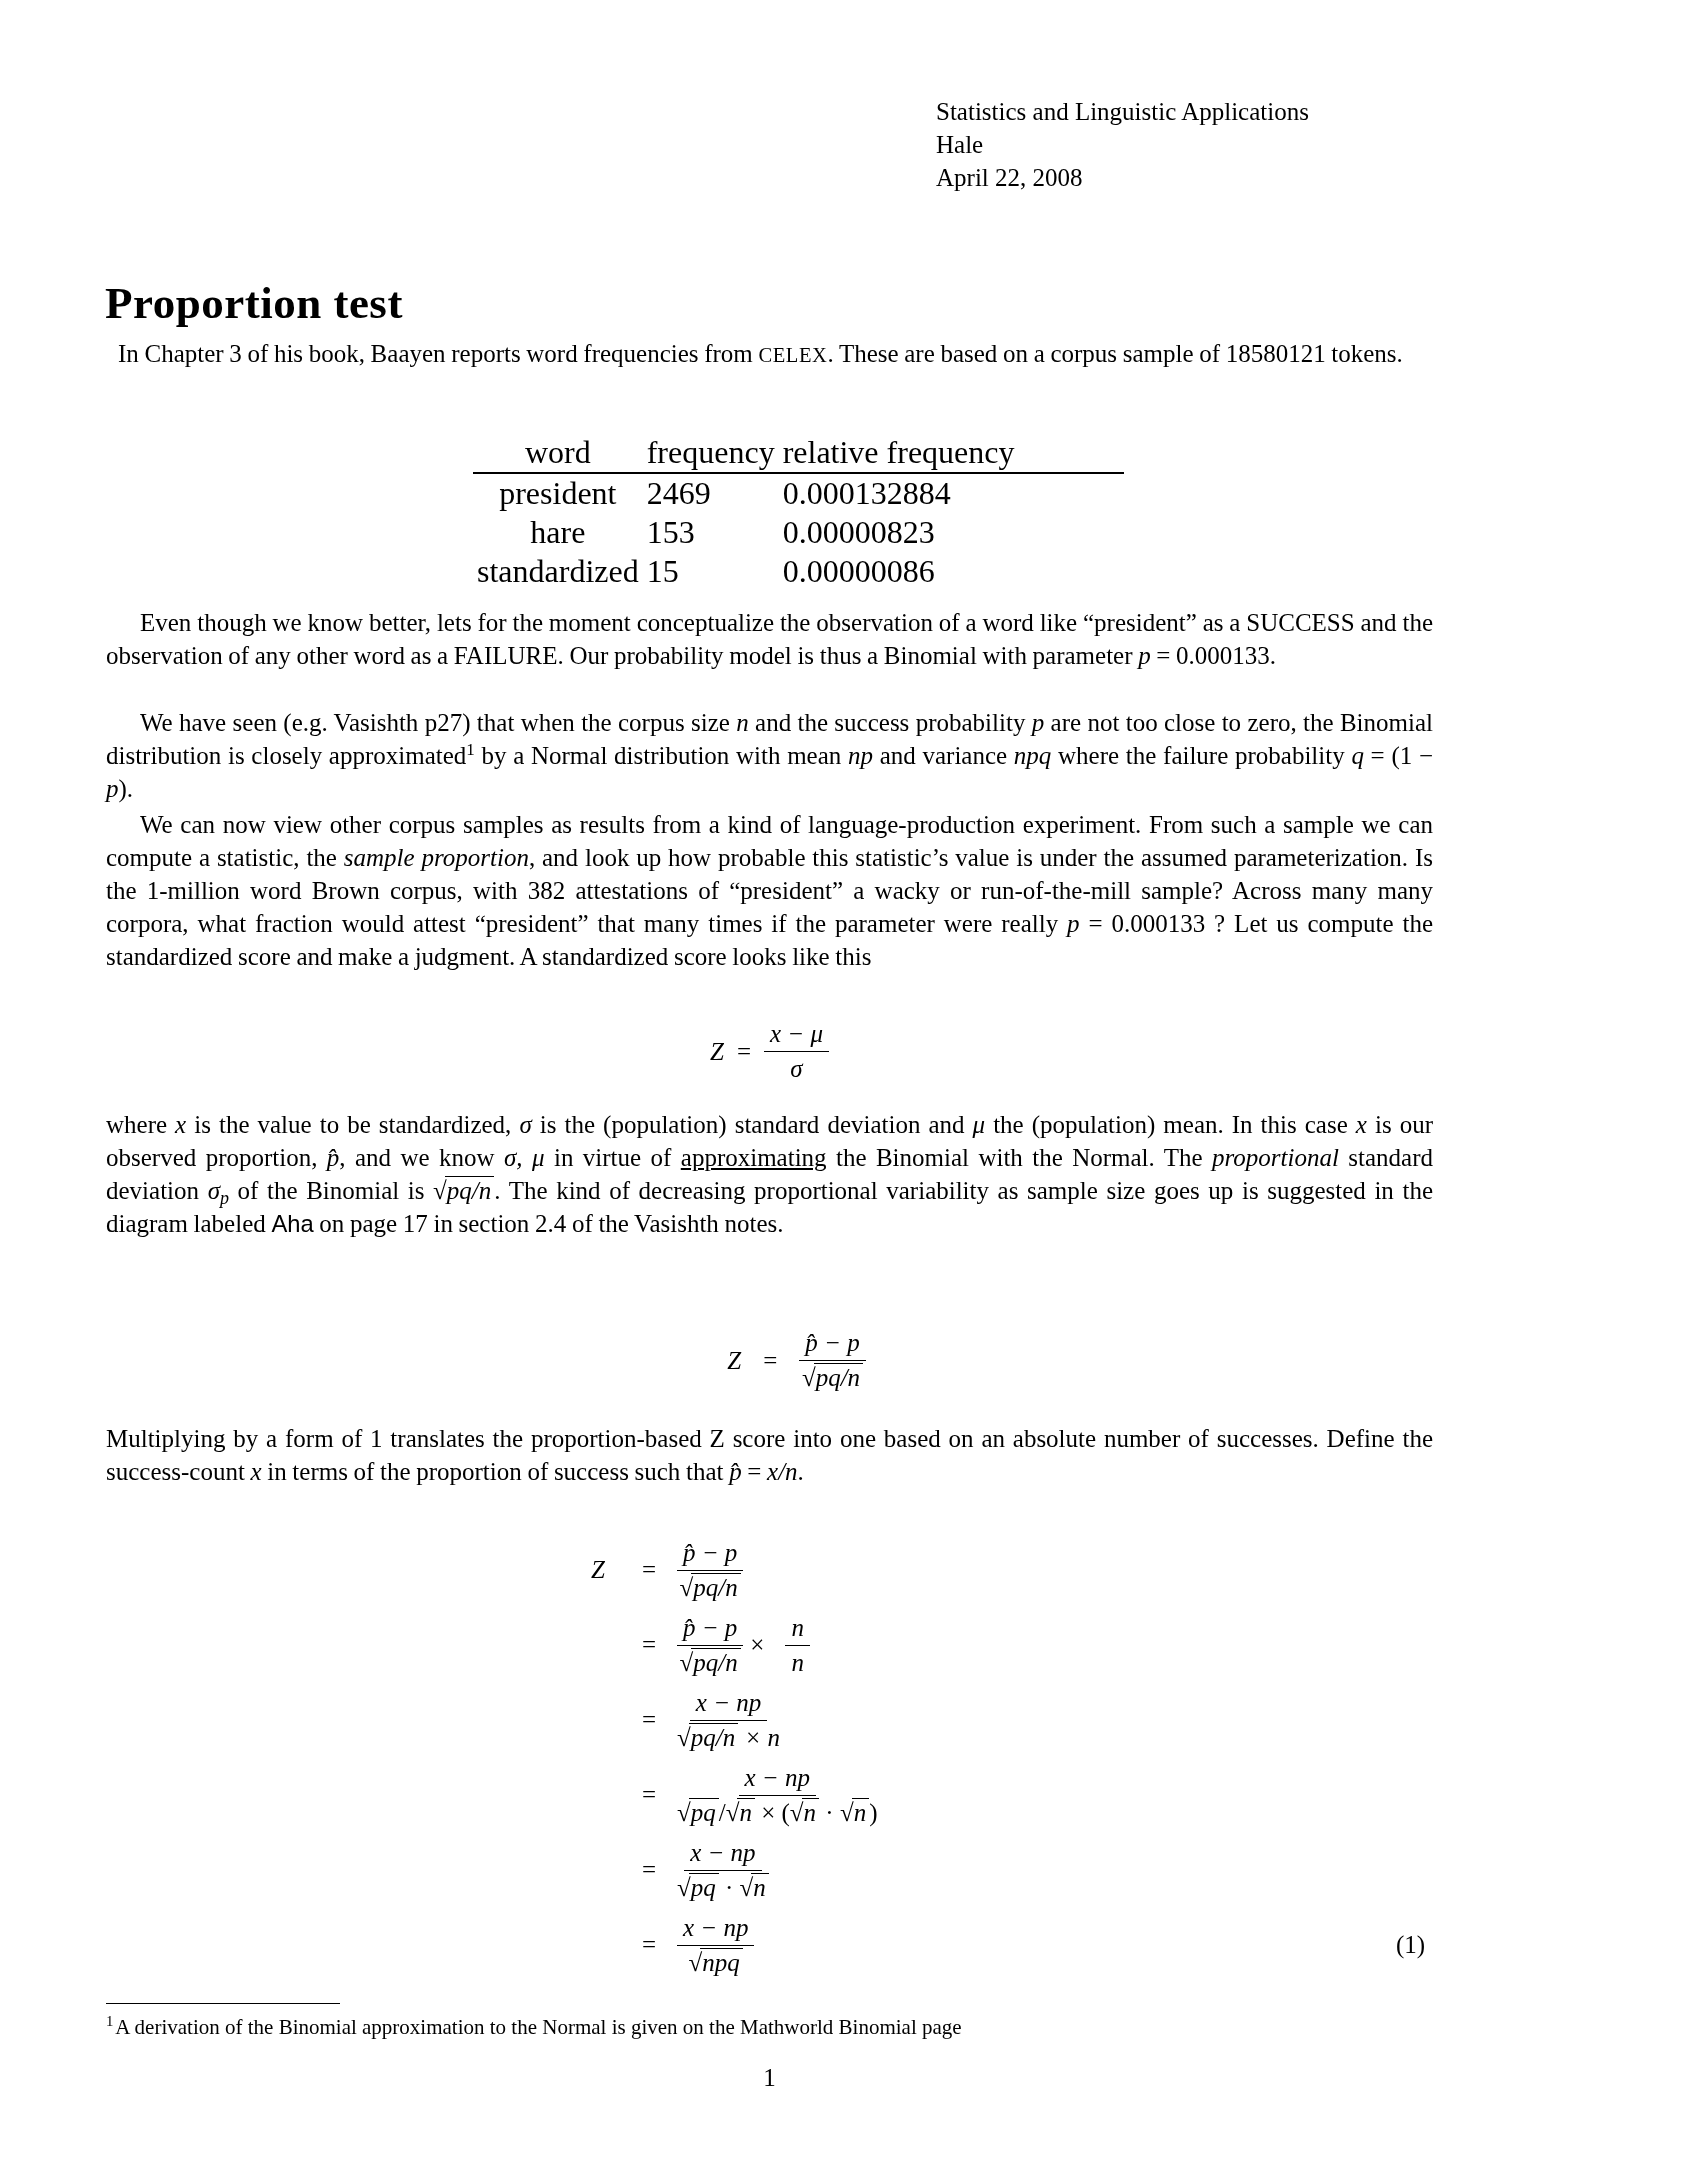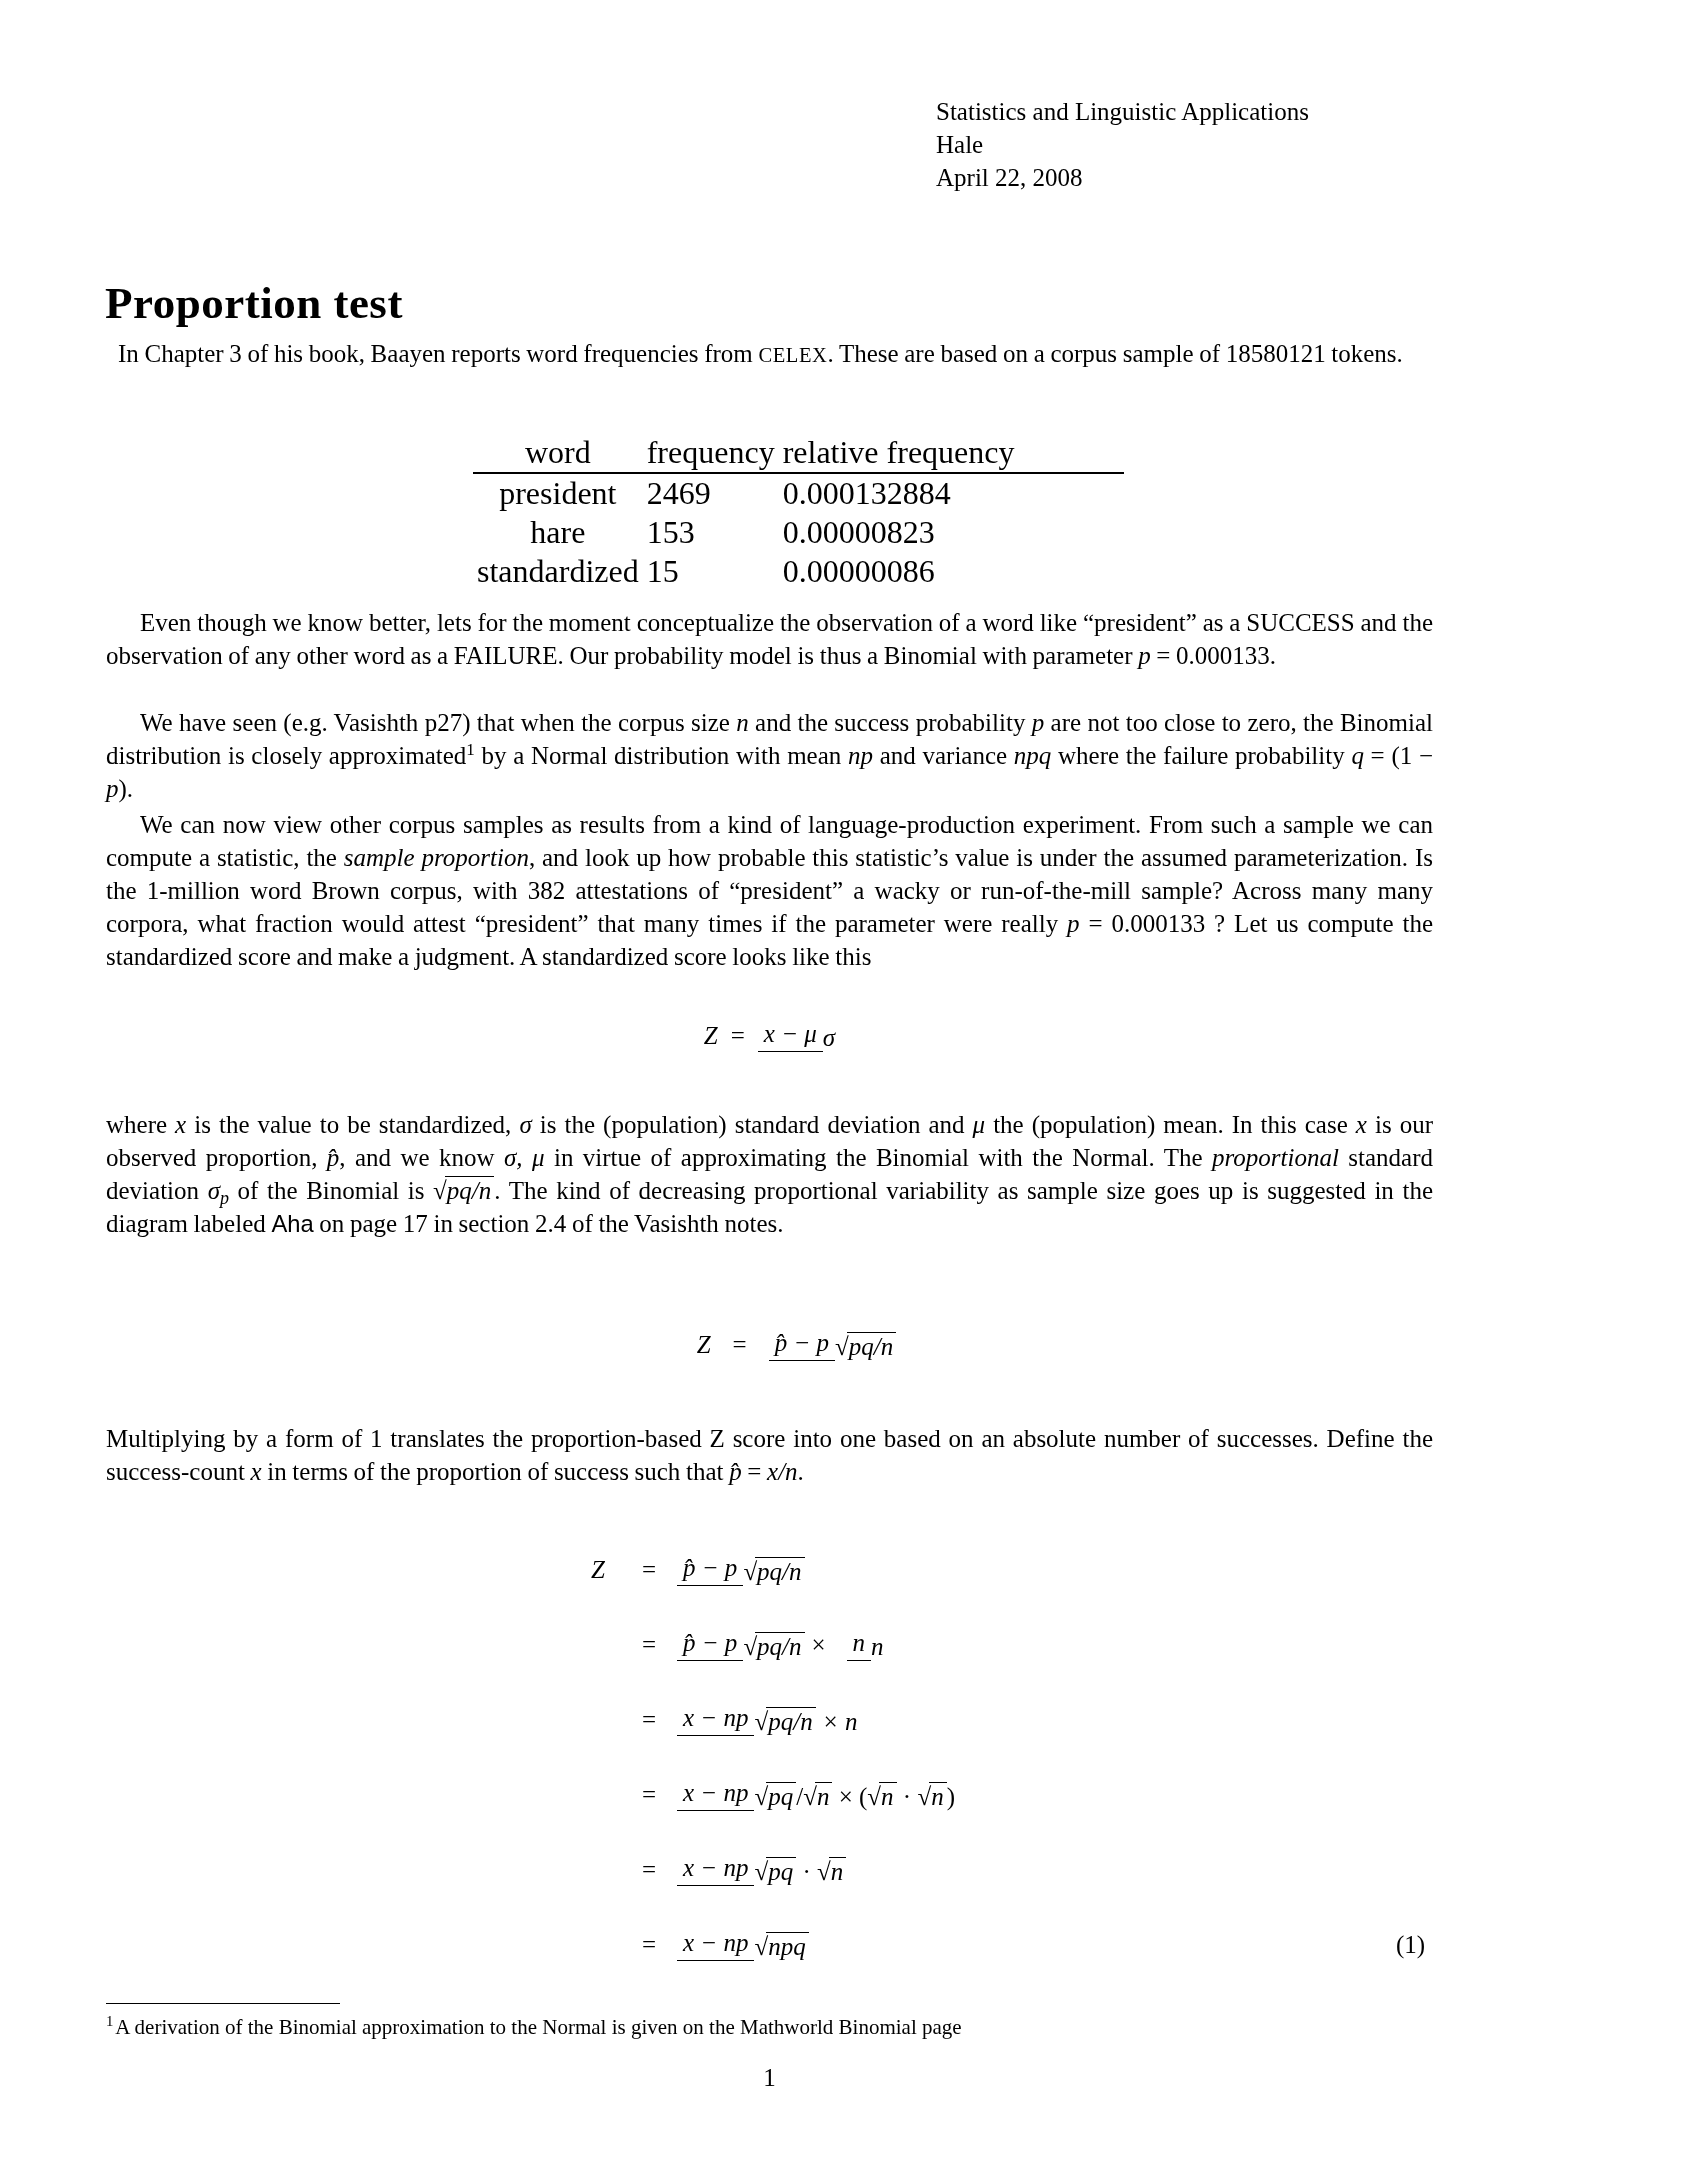--- a/index.html
+++ b/index.html
@@ -15,39 +15,39 @@
         text-align:justify;margin:0;word-spacing:-0.6px;}
   .indent{text-indent:34px;}
   #intro{top:337px;margin-left:12px;}
   #p1{top:606px;}
   #p2{top:706px;}
   #p3{top:808px;}
   #p4{top:1108px;}
   #p5{top:1422px;}
   .mi{font-style:italic;}
   .sc{font-size:0.82em;letter-spacing:0.6px;}
-  .ul{margin-top:48px;}
+  .ul{text-decoration:underline;margin-top:48px;}
   .sans{font-family:"Liberation Sans","DejaVu Sans",sans-serif;font-size:0.95em;}
   sup.fnm{font-size:0.68em;vertical-align:super;line-height:0;}
   sub.msub{font-size:0.72em;vertical-align:-5px;line-height:0;}
   
   #wordtable{position:absolute;left:473px;top:433px;font-size:32px;border-collapse:collapse;}
   #wordtable th,#wordtable td{font-weight:normal;padding:1px 4px;height:31px;white-space:nowrap;}
   #wordtable thead th{border-bottom:2px solid #000;}
   #wordtable th:nth-child(1),#wordtable td:nth-child(1){width:149px;text-align:center;}
   #wordtable th:nth-child(2),#wordtable td:nth-child(2){width:109px;text-align:left;}
   #wordtable th:nth-child(3),#wordtable td:nth-child(3){width:337px;text-align:left;}
   
   .formula{position:absolute;left:106px;width:1327px;display:flex;align-items:center;
            justify-content:center;font-size:25px;}
   #f1{top:1020px;}
   #f2{top:1329px;padding-left:54px;box-sizing:border-box;}
   .rel{margin:0 13px;}
   #f2 .rel{margin:0 22px;}
-  .frac{display:inline-flex;flex-direction:row;align-items:center;vertical-align:middle;}
+  .frac{display:inline-flex;flex-direction:column;align-items:center;vertical-align:middle;}
   .frac .num{border-bottom:1.7px solid #000;padding:0 6px 3px;white-space:nowrap;}
   .frac .den{padding-top:3px;white-space:nowrap;}
   .rt{white-space:nowrap;}
   .rsgn{margin-right:-2px;}
   .rc{border-top:1.6px solid #000;padding:0 3px 0 2px;}
   
   #deriv{position:absolute;left:591px;top:1537px;font-size:25px;}
   .drow{display:flex;align-items:center;margin-bottom:9px;min-height:66px;}
   .drow .lhs{width:44px;}
   .drow .rel{width:28px;margin:0 14px 0 0;text-align:center;}

